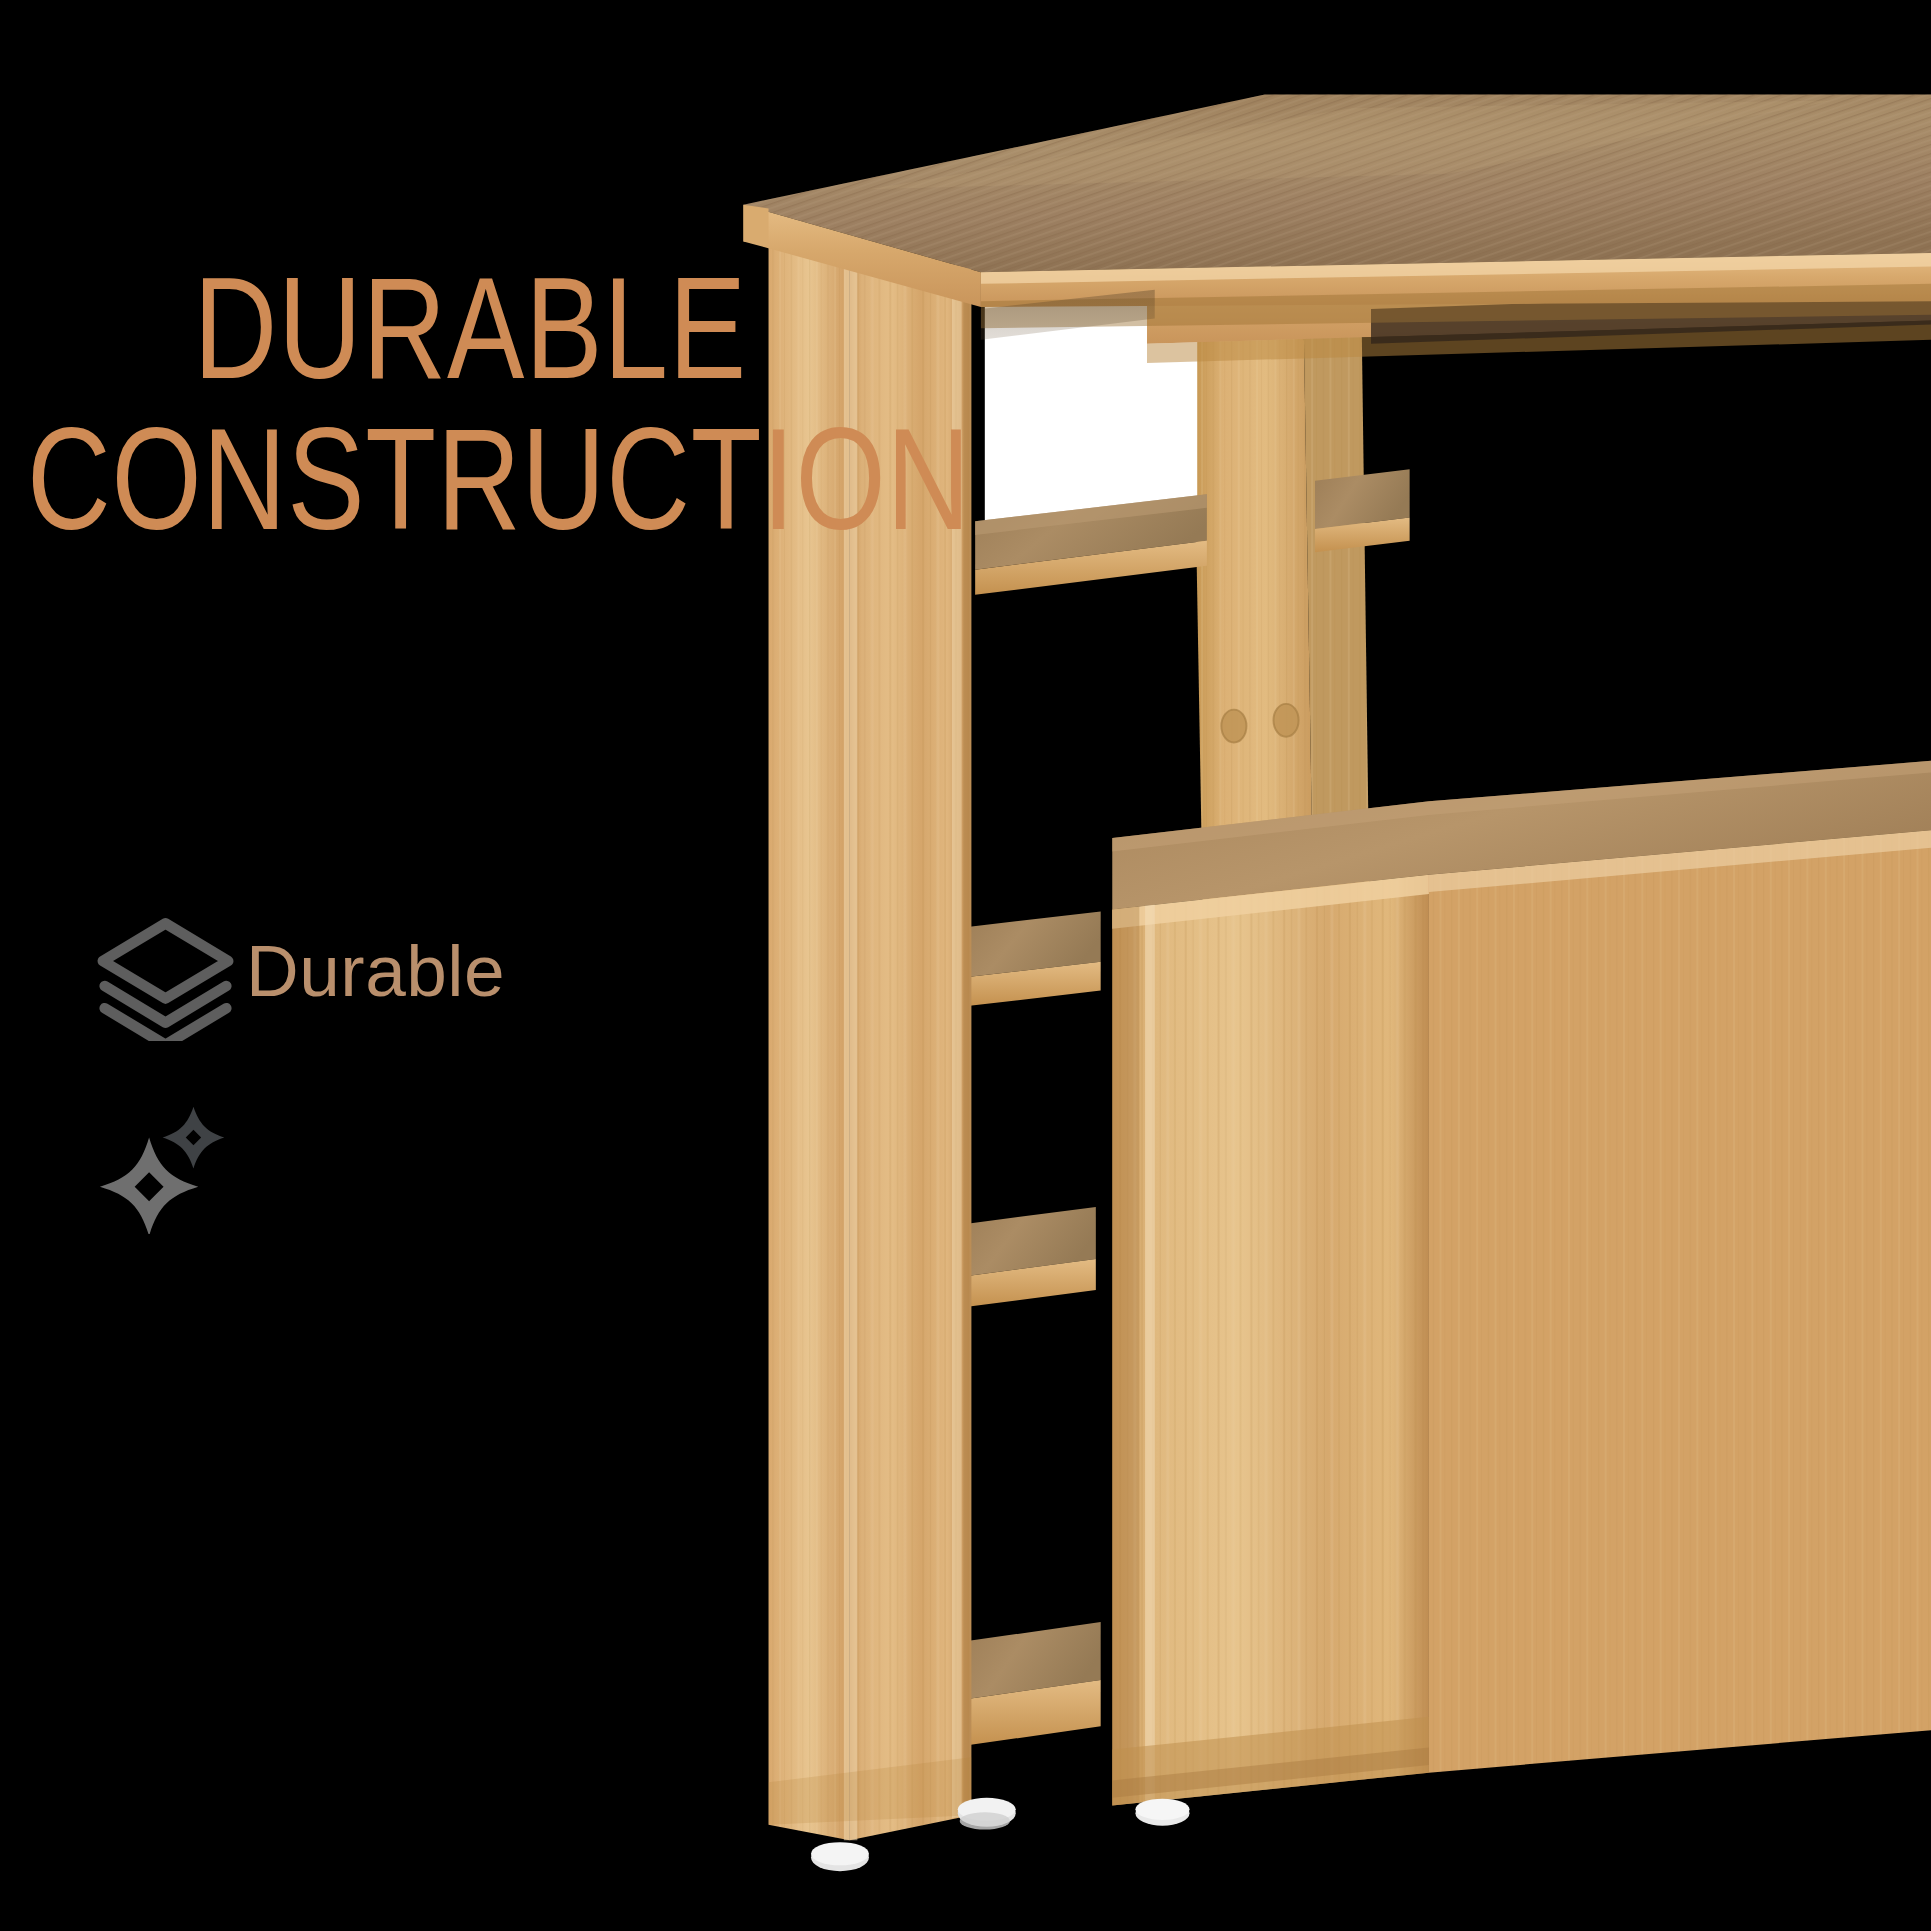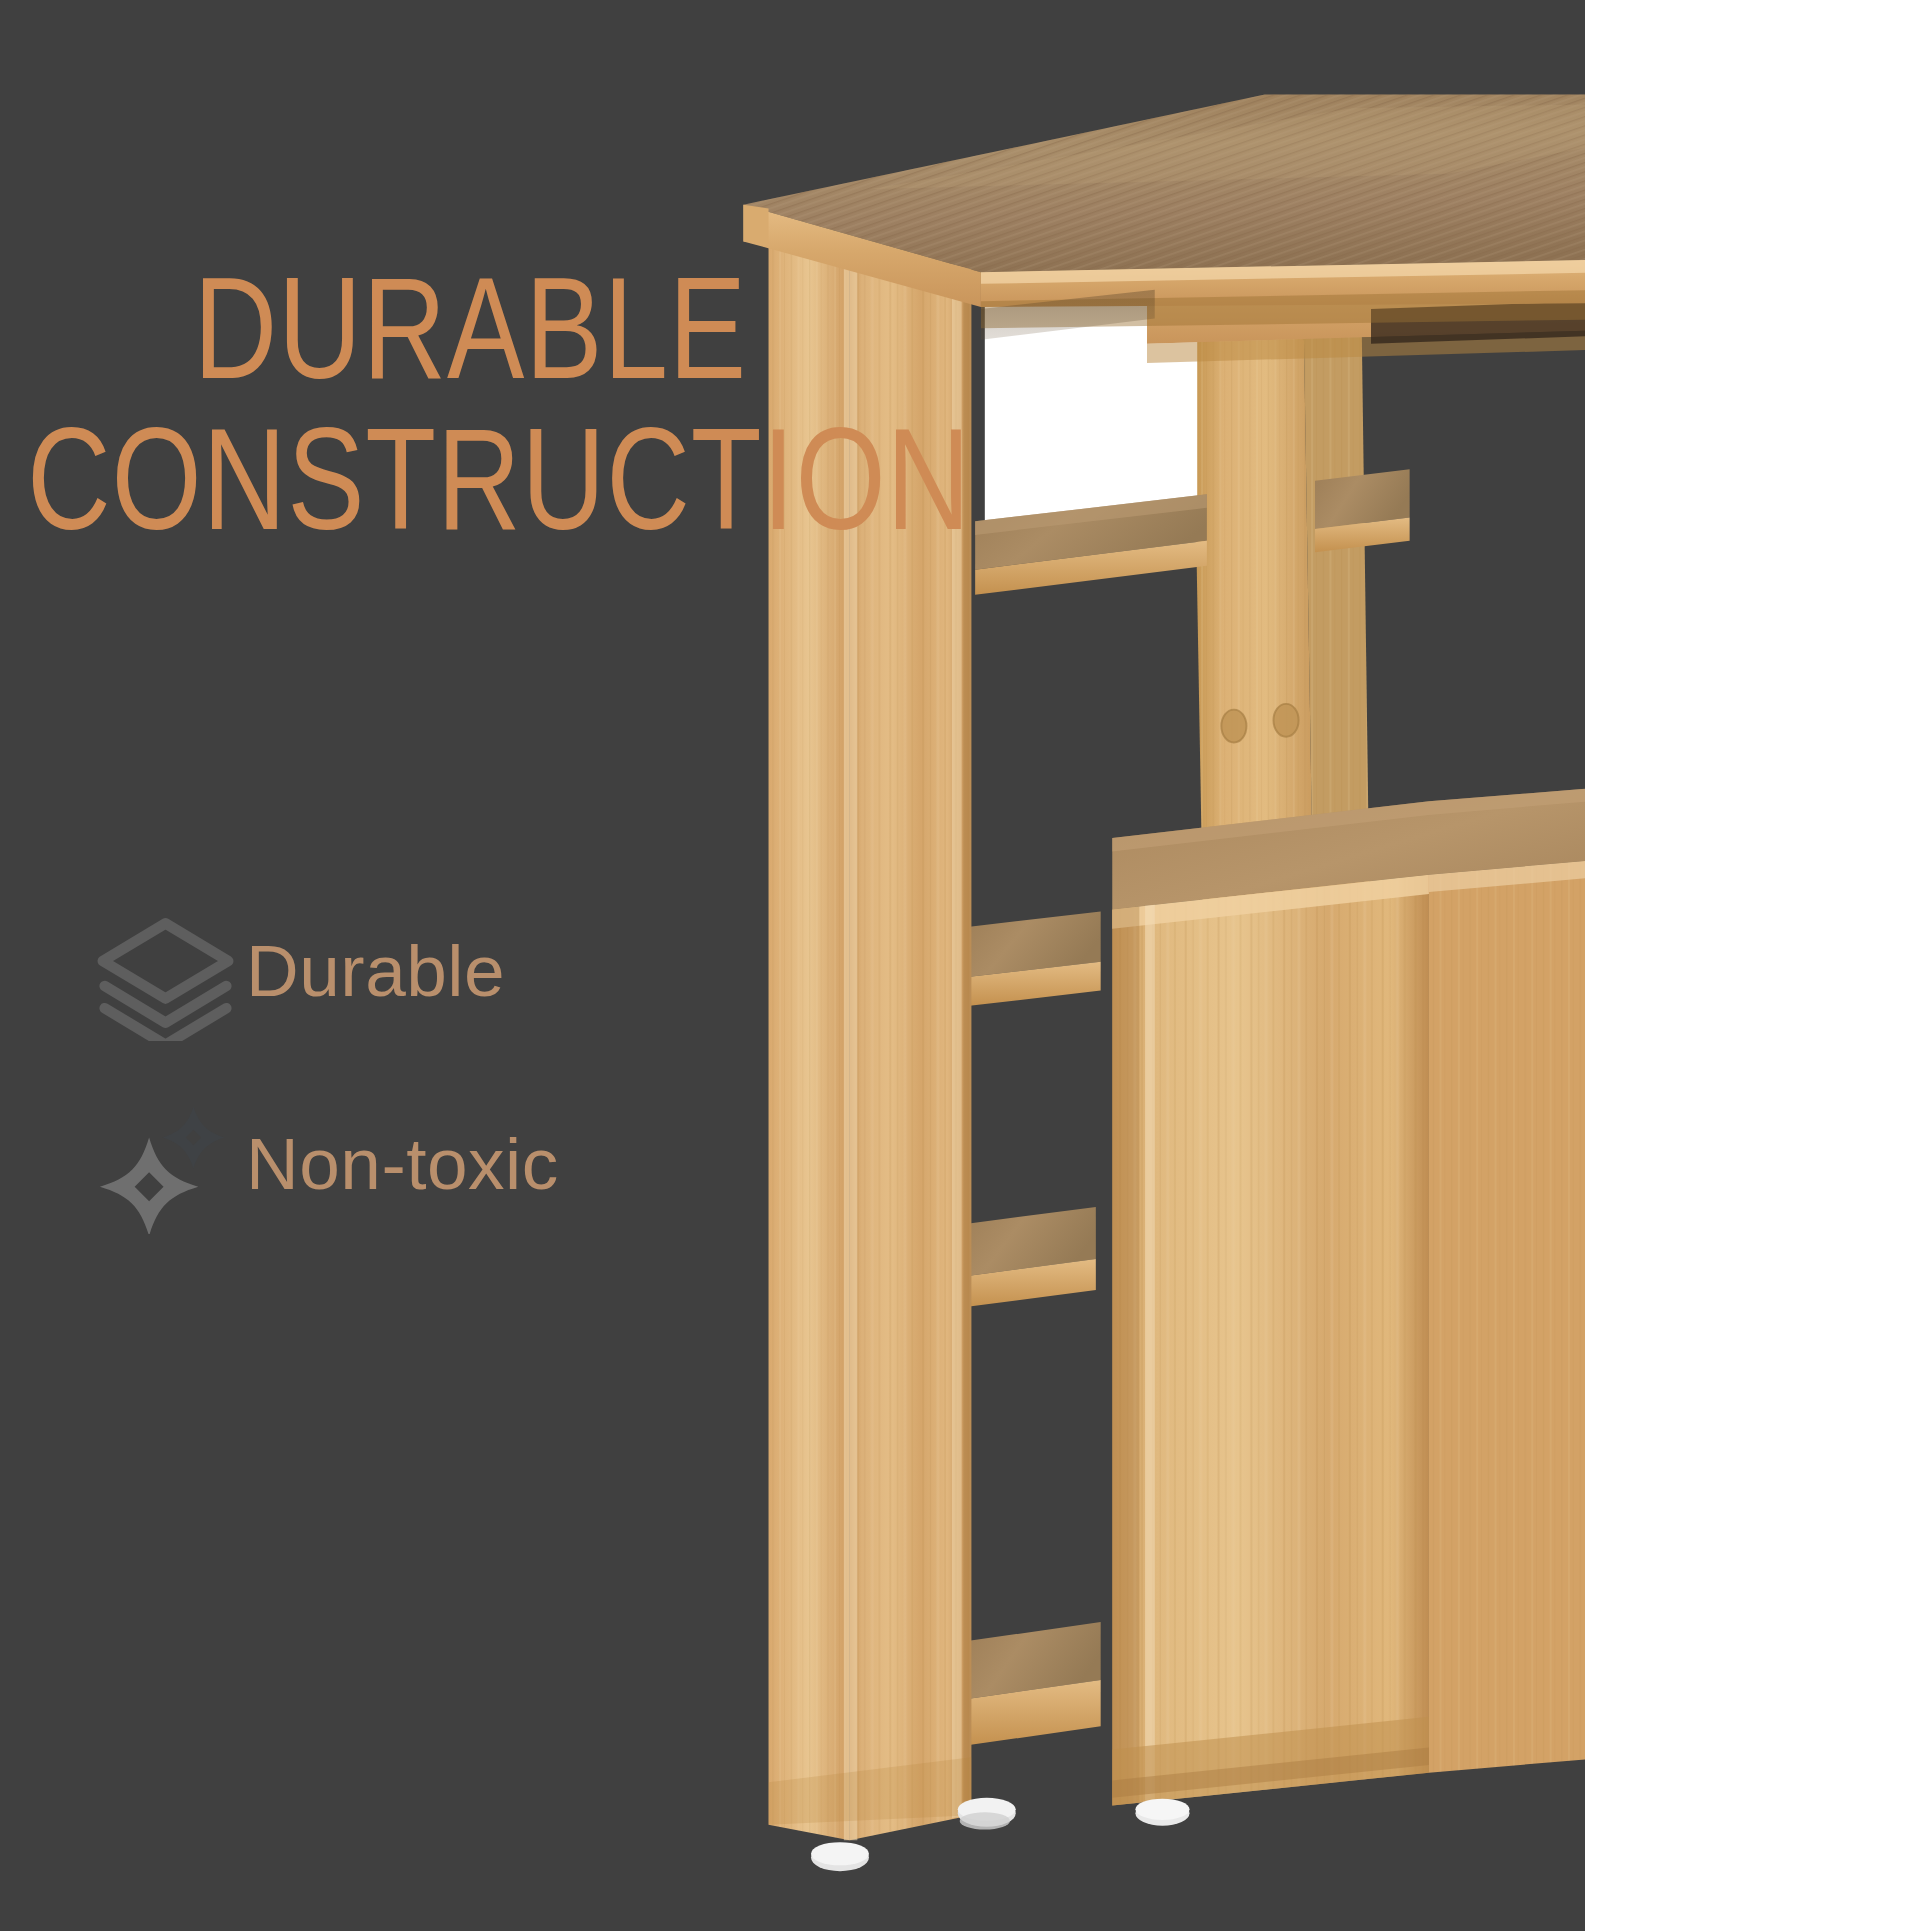--- a/index.html
+++ b/index.html
@@ -7,23 +7,23 @@
     margin: 0;
     padding: 0;
     background: #ffffff;
   }
   body {
     font-family: "Liberation Sans", sans-serif;
   }
 
   #stage {
     position: relative;
-    width: 1585px;
+    width: 1931px;
     height: 1931px;
-    background: #404040;
+    background: #000000;
     overflow: hidden;
   }
 
   
   .headline {
     position: absolute;
     left: 27px;
     top: 253px;
     width: 753px;
     font-size: 145px;
@@ -322,20 +322,19 @@
       <span class="feature-icon">
         <svg width="145" height="135" viewBox="0 0 150 140" xmlns="http://www.w3.org/2000/svg">
 
           <path d="M104 8 C110 26 118 34 136 40 C118 46 110 54 104 72 C98 54 90 46 72 40 C90 34 98 26 104 8 Z
                    M104 32 L112 40 L104 48 L96 40 Z" fill="#3f4245" fill-rule="evenodd"></path>
 
           <path d="M58 40 C67 70 79 82 109 91 C79 100 67 112 58 142 C49 112 37 100 7 91 C37 82 49 70 58 40 Z
                    M58 76 L73 91 L58 106 L43 91 Z" fill="#6f6f6f" fill-rule="evenodd"></path>
         </svg>
       </span>
-      <span class="feature-label">Non-toxic</span>
     </div>
 
 
   </div>
 
 </div>
 
 
 </body></html>

